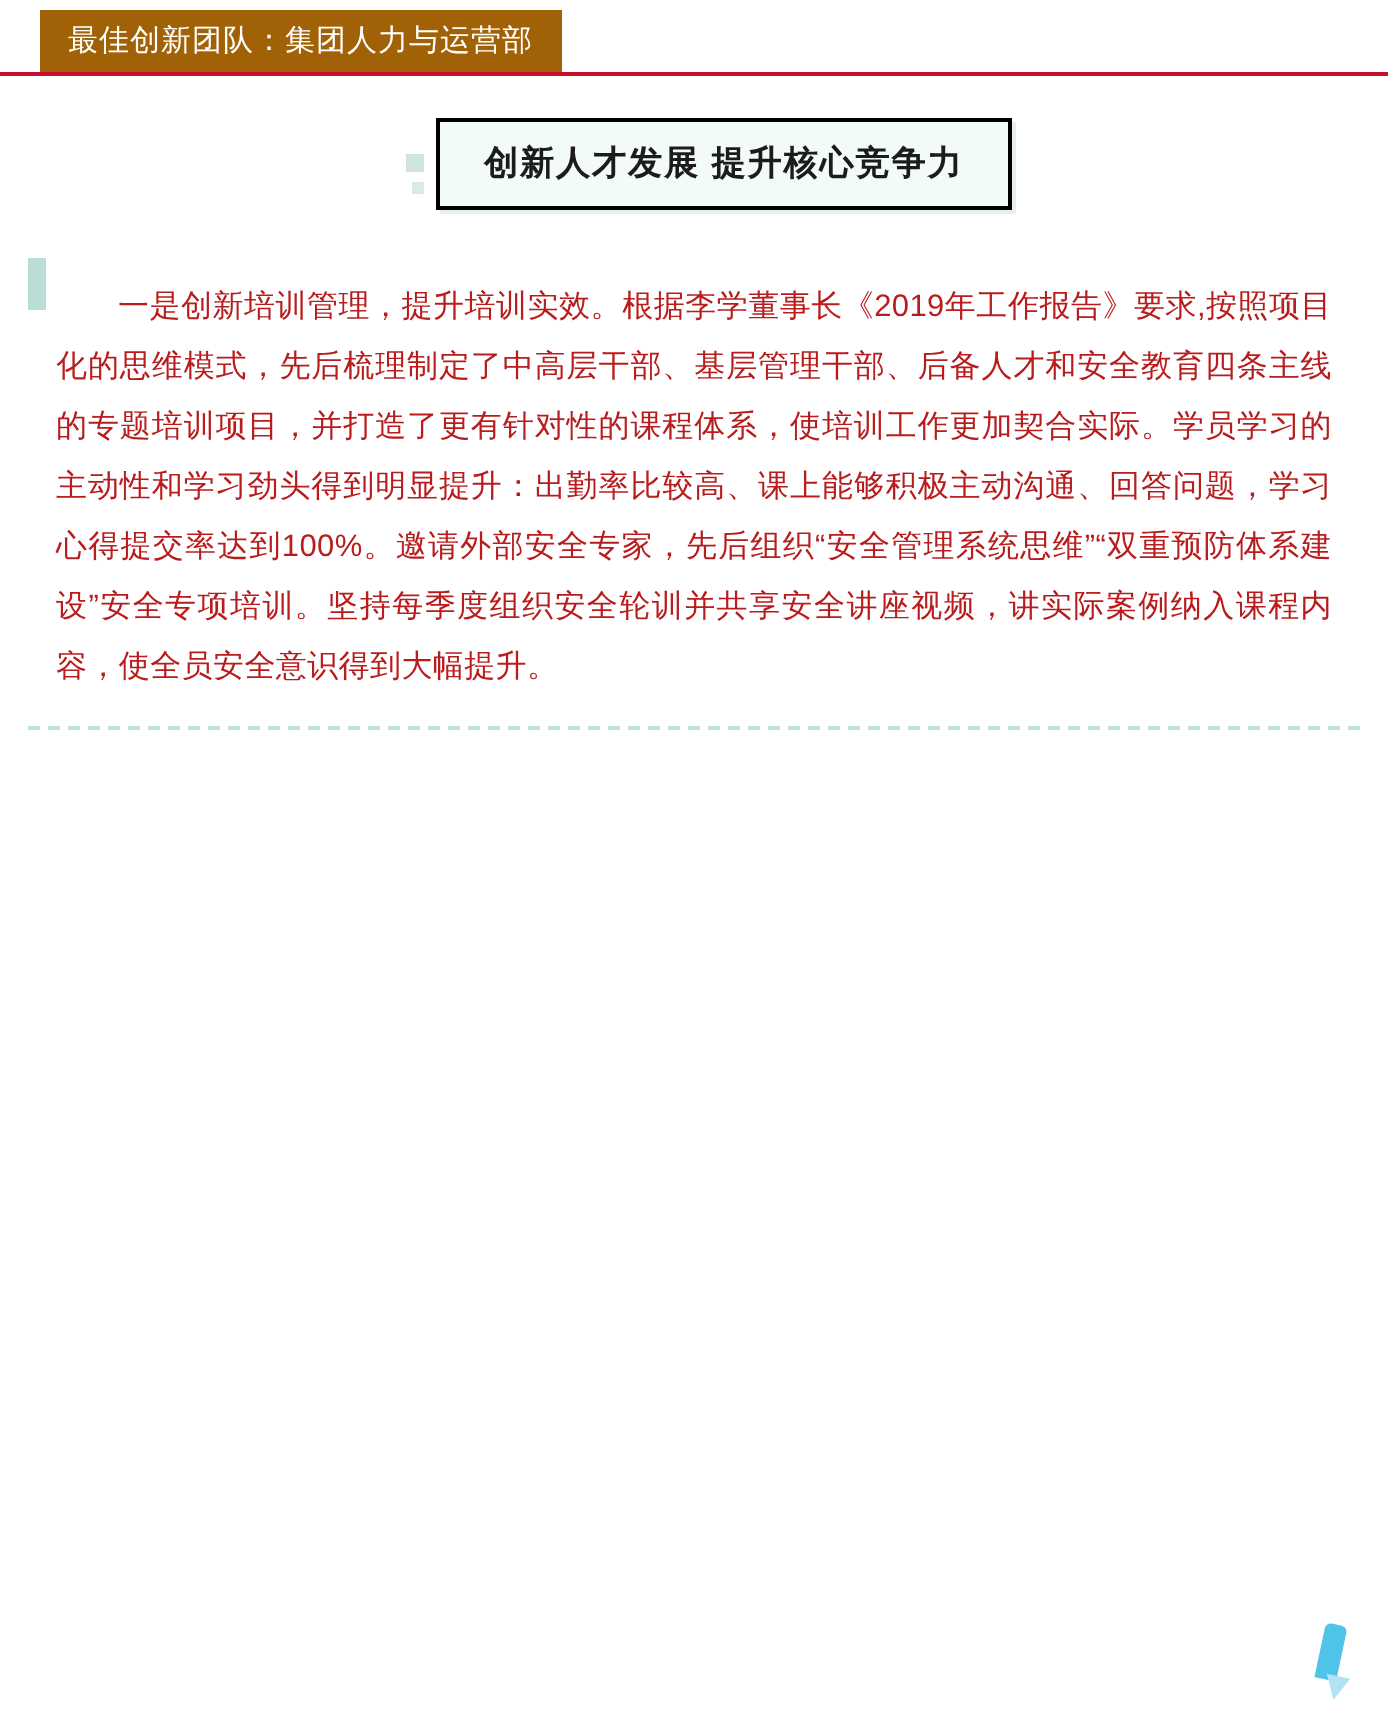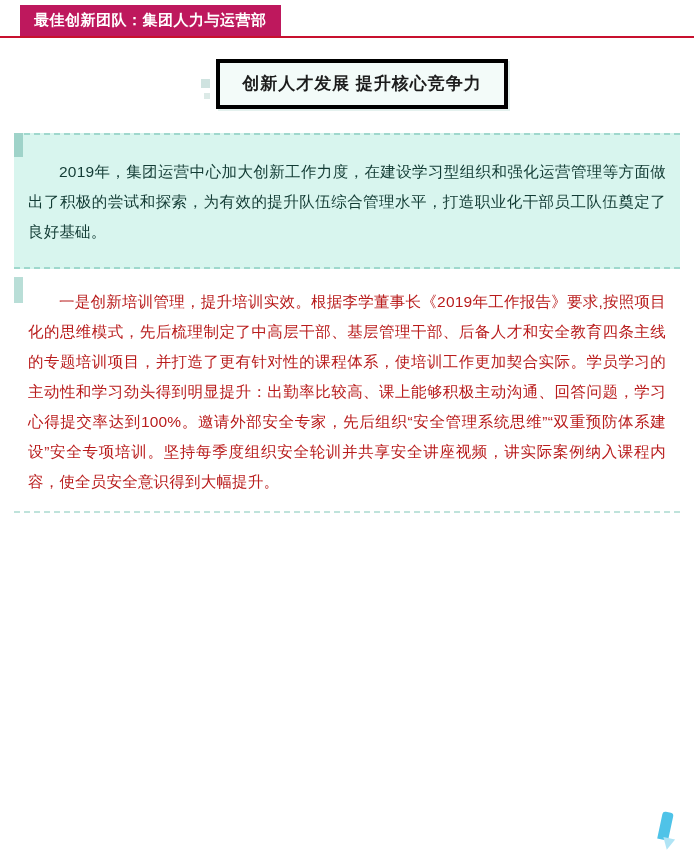--- a/index.html
+++ b/index.html
@@ -14,24 +14,24 @@
     color: #111111;
     overflow: hidden;
     position: relative;
   }
 
   
   .header-banner {
     position: relative;
     margin: 5px 0 0 20px;
     display: inline-block;
-    background: #be185d;
+    background: #a16207;
     color: #ffffff;
     font-size: 15px;
-    font-weight: bold;
+    font-weight: normal;
     letter-spacing: 0.5px;
     padding: 6px 14px 7px 14px;
   }
   .header-rule {
     position: absolute;
     left: 0;
     right: 0;
     top: 36px;
     height: 2px;
     background: #c8102e;
@@ -58,21 +58,21 @@
     width: 9px;
     height: 9px;
     background: #cfe3e0;
   }
   .title-dots i.small {
     width: 6px;
     height: 6px;
     background: #dceae7;
   }
   .title-plate {
-    border: 4px solid #000000;
+    border: 2px solid #000000;
     background: #f3fbf9;
     padding: 9px 22px 10px 22px;
     font-size: 17px;
     font-weight: bold;
     color: #1c1c1c;
     letter-spacing: 1px;
     box-shadow: 2px 2px 0 #e4f1ee;
   }
 
   
@@ -165,24 +165,20 @@
 <div class="title-wrap">
   <div class="title-dots">
     <i></i>
     <i class="small"></i>
   </div>
   <div class="title-plate">创新人才发展  提升核心竞争力</div>
 </div>
 
 <div class="content">
 
-  <div class="block tinted">
-    <span class="bar"></span>
-    <p class="para">2019年，集团运营中心加大创新工作力度，在建设学习型组织和强化运营管理等方面做出了积极的尝试和探索，为有效的提升队伍综合管理水平，打造职业化干部员工队伍奠定了良好基础。</p>
-  </div>
 
   <div class="block plain">
     <span class="bar"></span>
     <p class="para">一是创新培训管理，提升培训实效。根据李学董事长《2019年工作报告》要求,按照项目化的思维模式，先后梳理制定了中高层干部、基层管理干部、后备人才和安全教育四条主线的专题培训项目，并打造了更有针对性的课程体系，使培训工作更加契合实际。学员学习的主动性和学习劲头得到明显提升：出勤率比较高、课上能够积极主动沟通、回答问题，学习心得提交率达到100%。邀请外部安全专家，先后组织“安全管理系统思维”“双重预防体系建设”安全专项培训。坚持每季度组织安全轮训并共享安全讲座视频，讲实际案例纳入课程内容，使全员安全意识得到大幅提升。</p>
   </div>
 
 
 
 </div>
 

